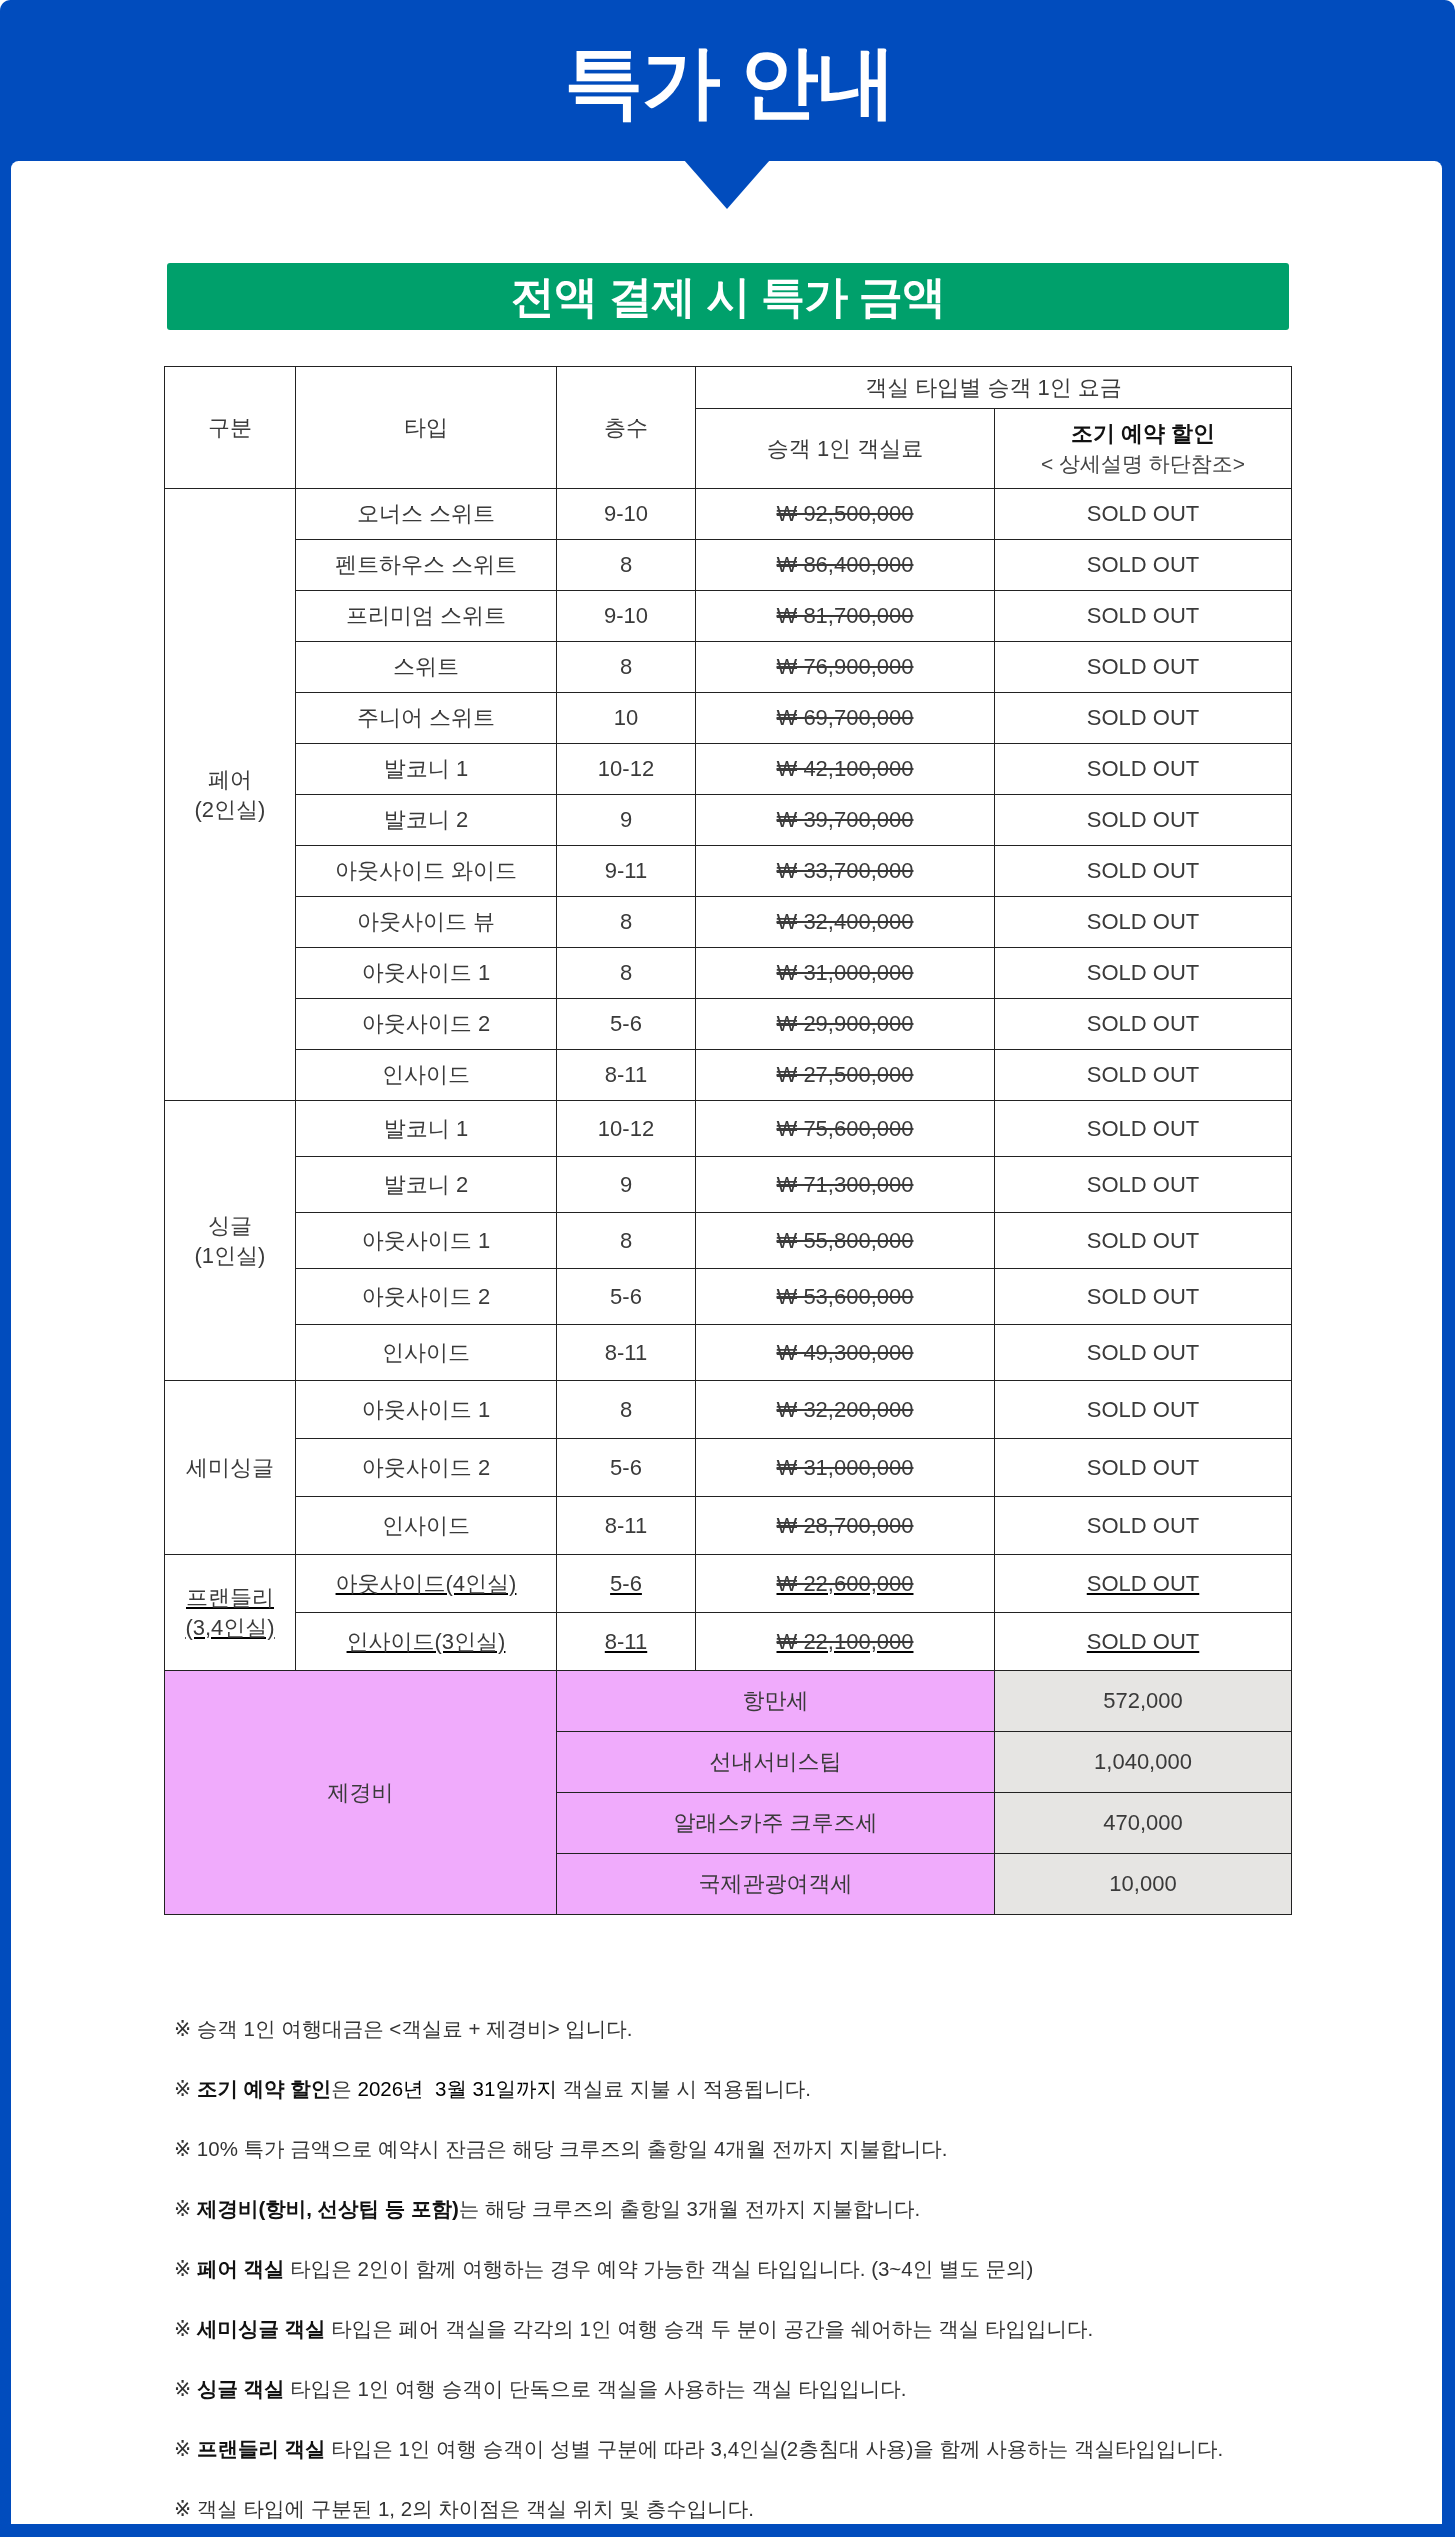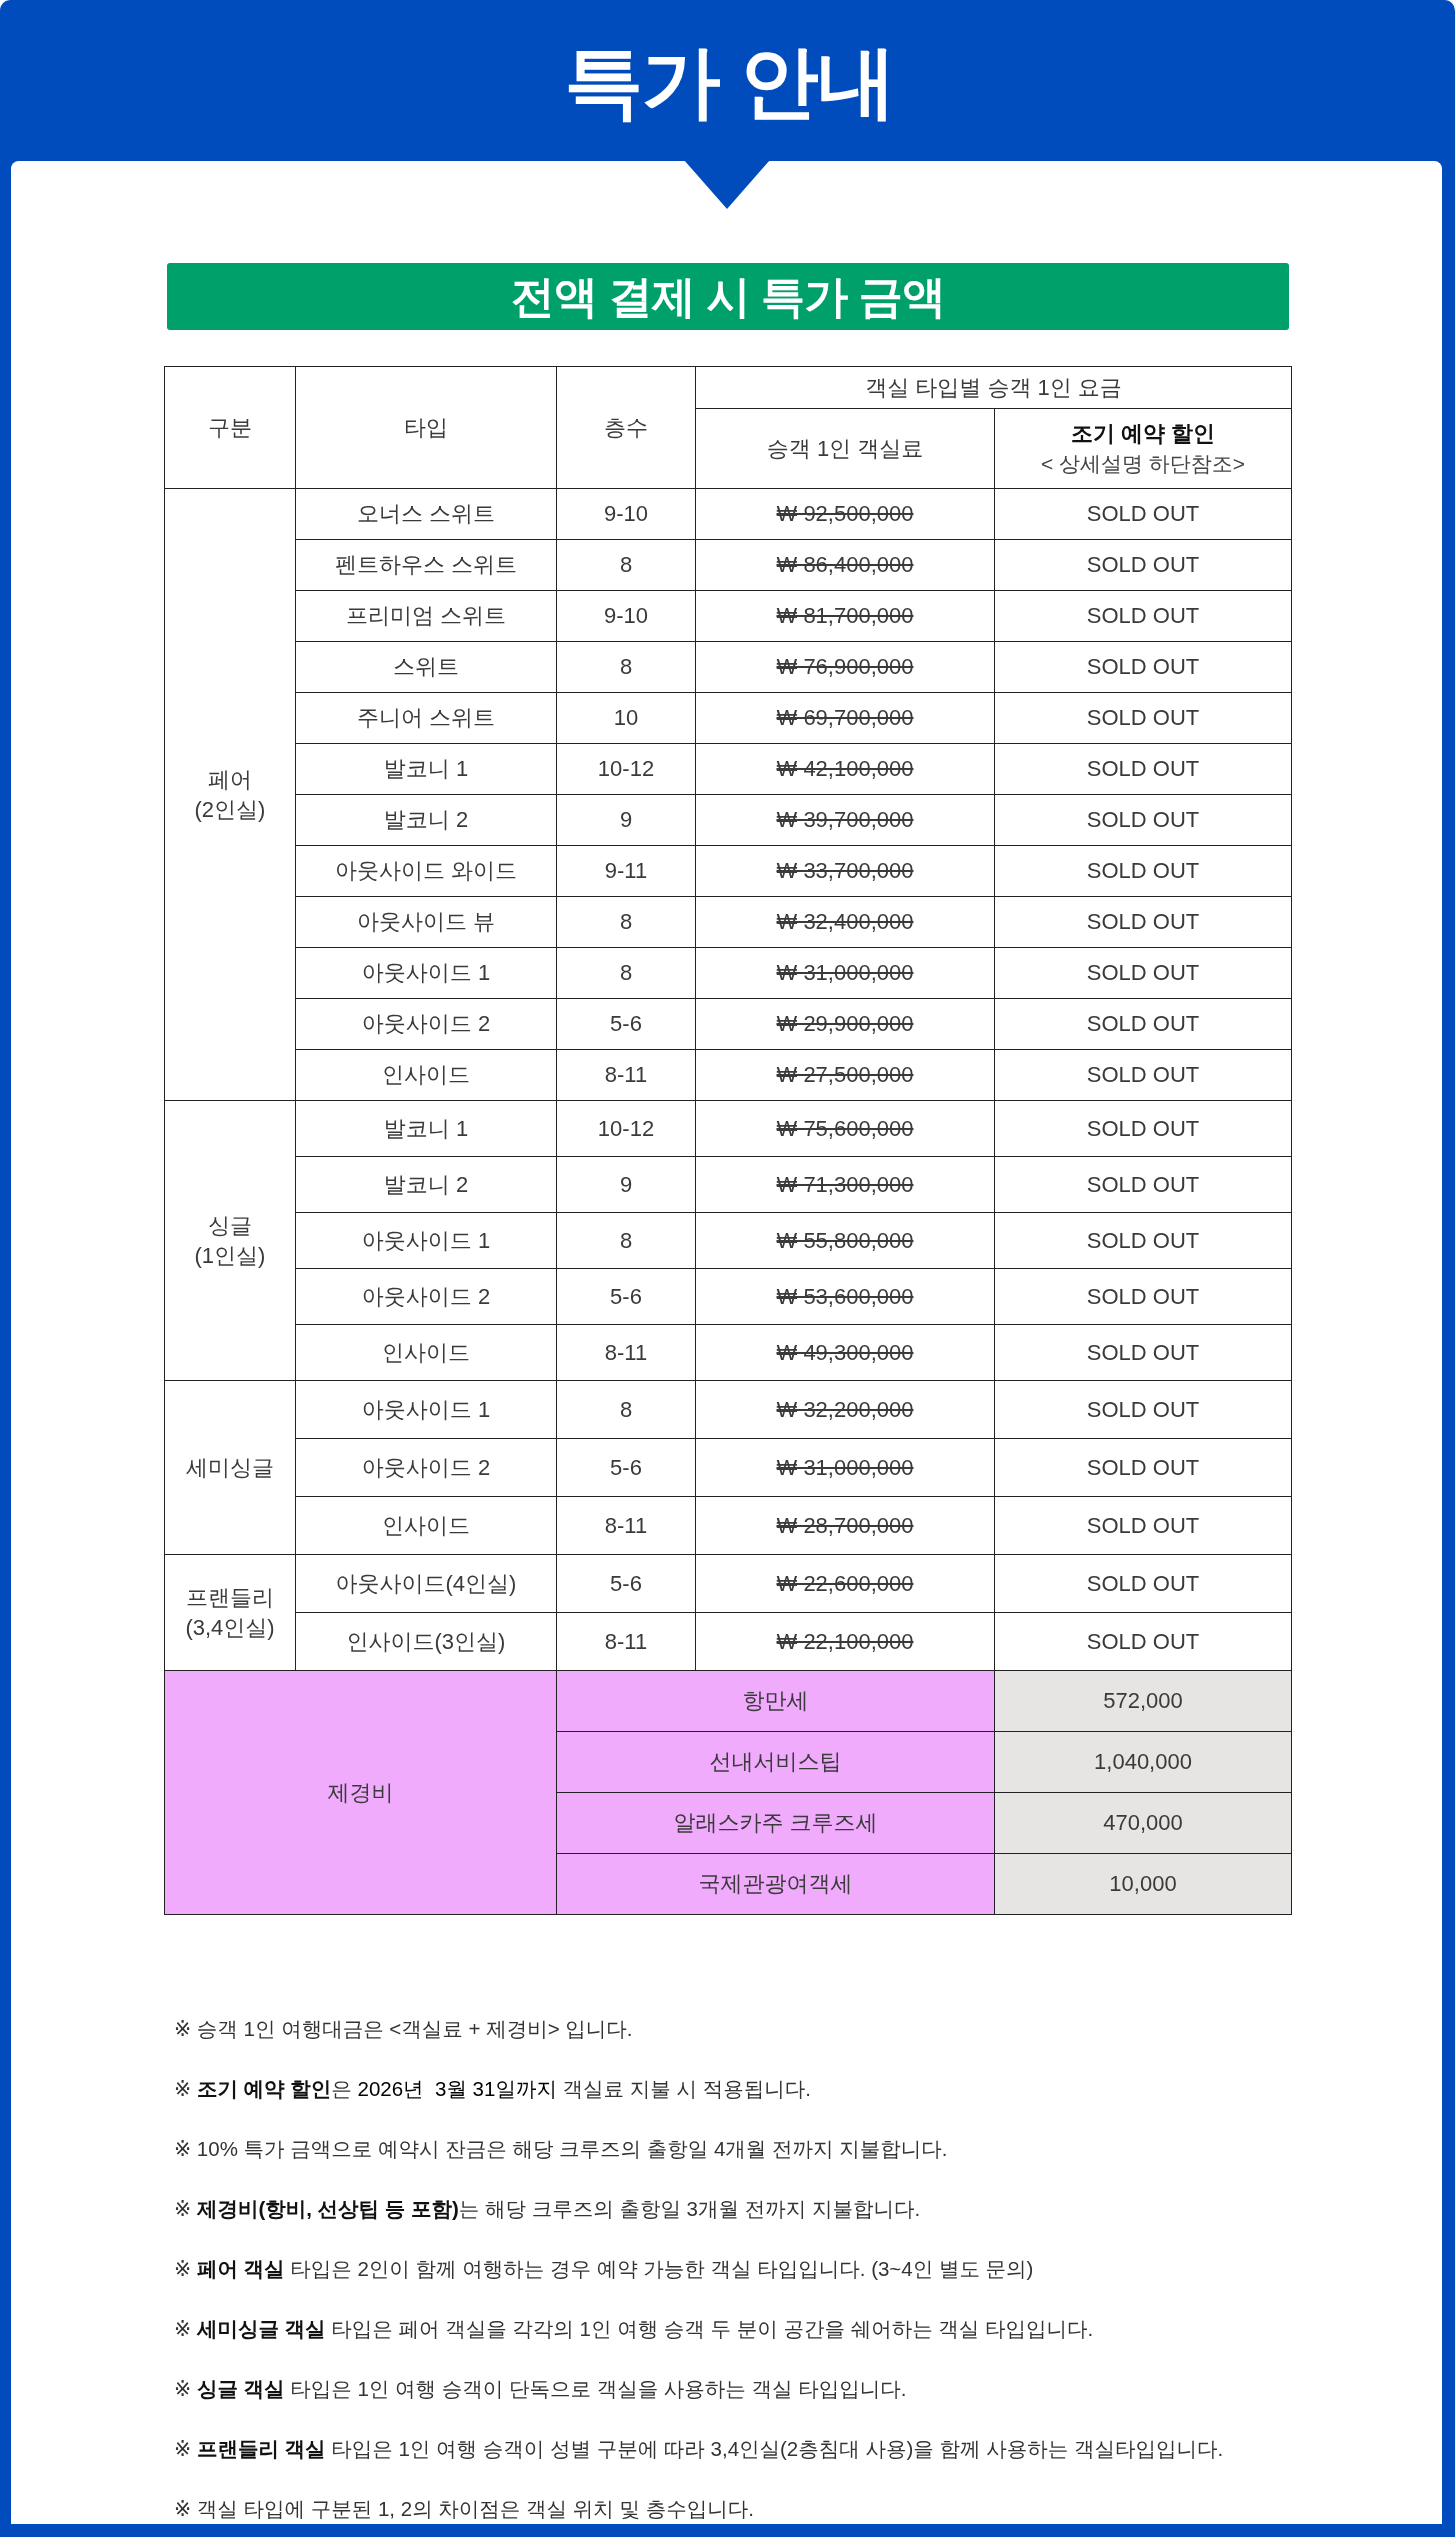--- a/index.html
+++ b/index.html
@@ -39,21 +39,21 @@
   table.price td, table.price th {
     border:1.5px solid #222; padding:0; font-size:22px; color:#3a3a3a;
     text-align:center; vertical-align:middle; font-weight:normal;
     white-space:nowrap;
   }
   tr.h1 { height:42px; }
   tr.h2 { height:80px;padding-left:31px; }
   tr.pair { height:51px; }
   tr.single { height:56px; }
   tr.semi { height:58px; }
-  tr.fam { height:58px; }
+  tr.fam { height:58px;text-decoration:underline; }
   tr.fee { height:61px; }
   th.head-strong { font-weight:bold; color:#111; font-size:22px; }
   .disc-title { display:block; font-weight:bold; color:#111; font-size:22px; line-height:30px; }
   .disc-sub { display:block; color:#444; font-size:21px; line-height:30px; }
   td.group { font-weight:bold; color:#111; font-size:23px; line-height:30px; }
   td.group span { display:block; }
   td.type { color:#3a3a3a; }
   td.deck { color:#555; font-size:20.5px; }
   td.price-cell { text-align:right; padding-right:7.6px; color:#222; font-size:23px; }
   td.price-cell span { text-decoration:line-through; }

